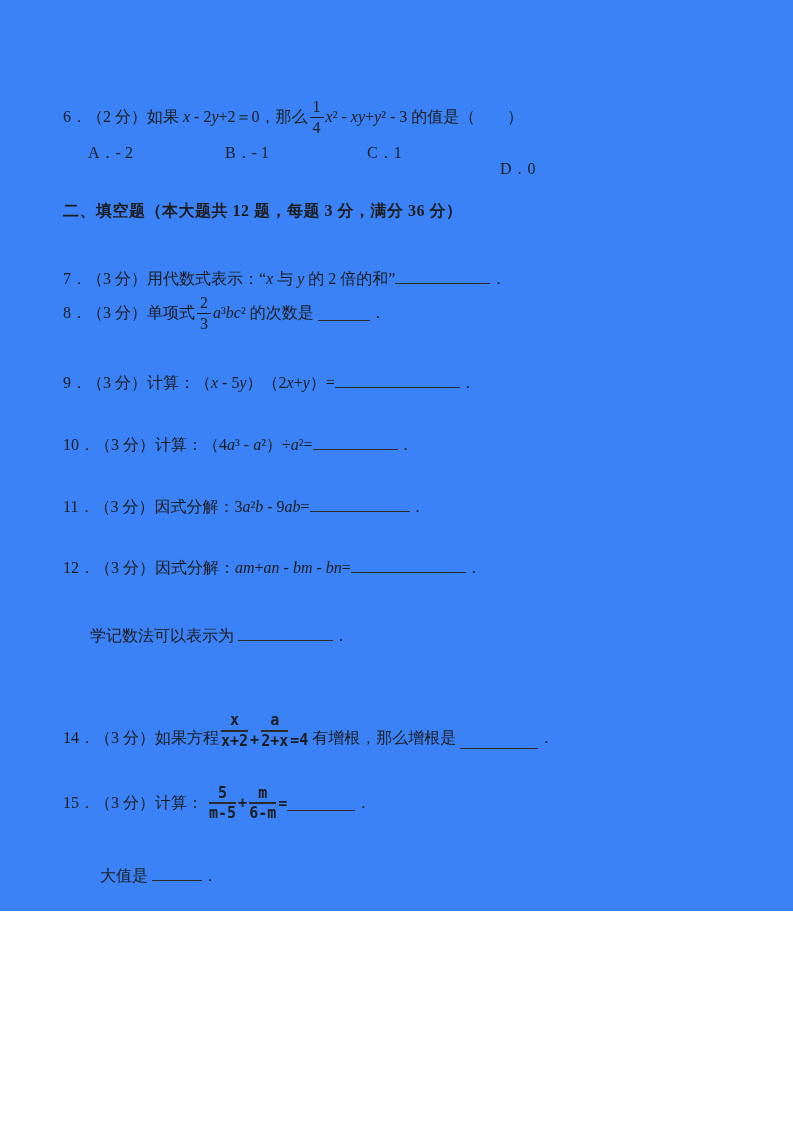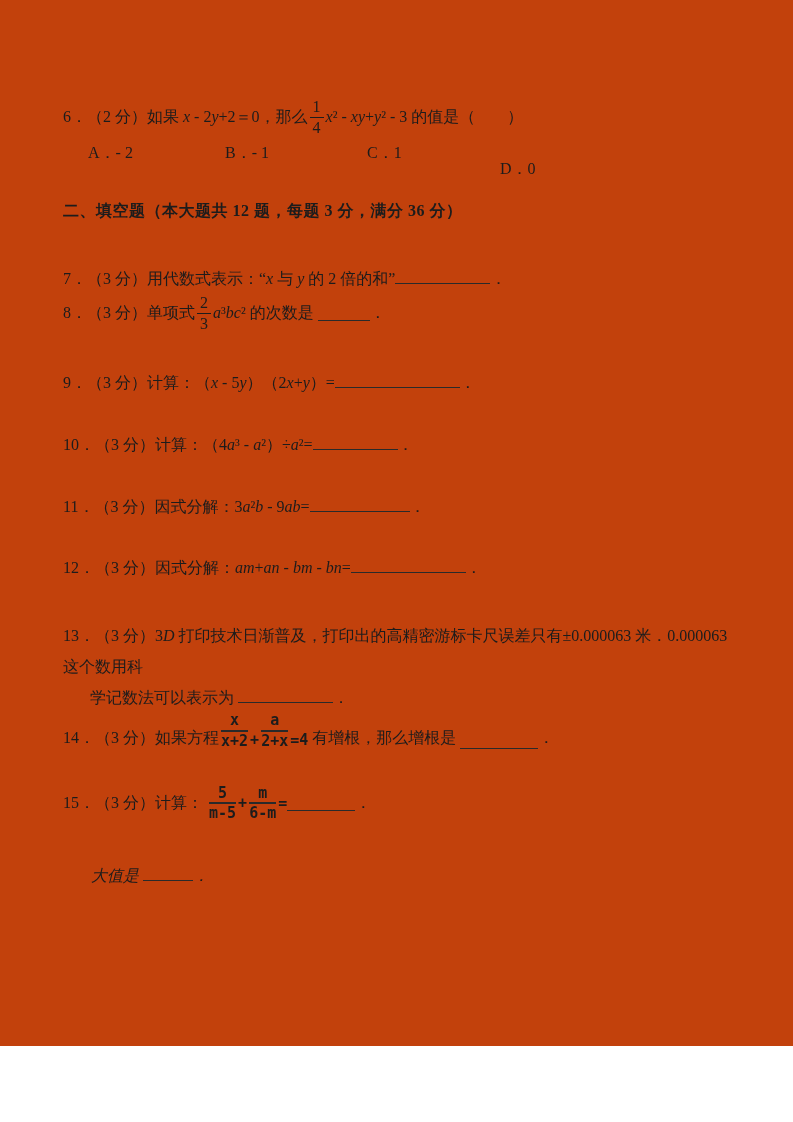--- a/index.html
+++ b/index.html
@@ -1,19 +1,19 @@
 <!DOCTYPE html>
 <html><head>
 <meta charset="utf-8">
 <style>
   html, body { margin:0; padding:0; background:#ffffff; }
   .page {
     position:relative;
-    width:793px; height:1046px;
-    background:#c2410c;
+    width:793px; height:911px;
+    background:#3b82f6;
     font-family:"Liberation Serif","DejaVu Serif",serif;
     font-size:16px;
     color:#1c1c1c;
     overflow:hidden;
   }
   .block { position:absolute; left:63px; width:680px; }
   .block span { white-space:pre-wrap; }
   .flexline { display:flex; align-items:center; min-height:44px; }
   .flexline > span { white-space:pre; }
   .oneline { line-height:20px; white-space:nowrap; }
@@ -83,21 +83,20 @@
 
   <div class="block oneline" style="top:496px;">
     <span>11．（3 分）因式分解：</span><span class="math">3<i>a</i>²<i>b</i> - 9<i>ab</i>=</span><span class="blank" style="width:100px;"></span><span>．</span>
   </div>
 
   <div class="block oneline" style="top:557px;">
     <span>12．（3 分）因式分解：</span><span class="math"><i>am</i>+<i>an</i> - <i>bm</i> - <i>bn</i>=</span><span class="blank" style="width:115px;"></span><span>．</span>
   </div>
 
   <div class="block twoline" style="top:620px; line-height:31px;">
-    <div class="tl"><span class="math">13．（3 分）3<i>D</i> 打印技术日渐普及，打印出的高精密游标卡尺误差只有±0.000063 米．0.000063 这个数用科</span></div>
     <div class="tl" style="margin-left:27px;"><span>学记数法可以表示为 </span><span class="blank" style="width:95px;"></span><span>．</span></div>
   </div>
 
   <div class="block flexline" style="top:705px;align-items:flex-end;">
     <span>14．（3 分）如果方程</span>
       <span class="frac mono"><span class="num">x</span><span class="den">x+2</span></span>
       <span class="mono">+</span>
       <span class="frac mono"><span class="num">a</span><span class="den">2+x</span></span>
       <span class="mono">=4</span>
       <span> 有增根，那么增根是 </span>
@@ -109,17 +108,17 @@
     <span>15．（3 分）计算： </span>
       <span class="frac mono"><span class="num">5</span><span class="den">m-5</span></span>
       <span class="mono">+</span>
       <span class="frac mono"><span class="num">m</span><span class="den">6-m</span></span>
       <span class="mono">=</span>
       <span class="blank" style="width:68px;"></span>
       <span>．</span>
   </div>
 
   <div class="block twoline" style="top:860px; line-height:32px;">
-    <div class="tl" style="margin-left:28px;font-style:italic;"><span>大值是 </span><span class="blank" style="width:50px;"></span><span>．</span></div>
+    <div class="tl" style="margin-left:37px;"><span>大值是 </span><span class="blank" style="width:50px;"></span><span>．</span></div>
   </div>
 
 
 </div>
 
 </body></html>

